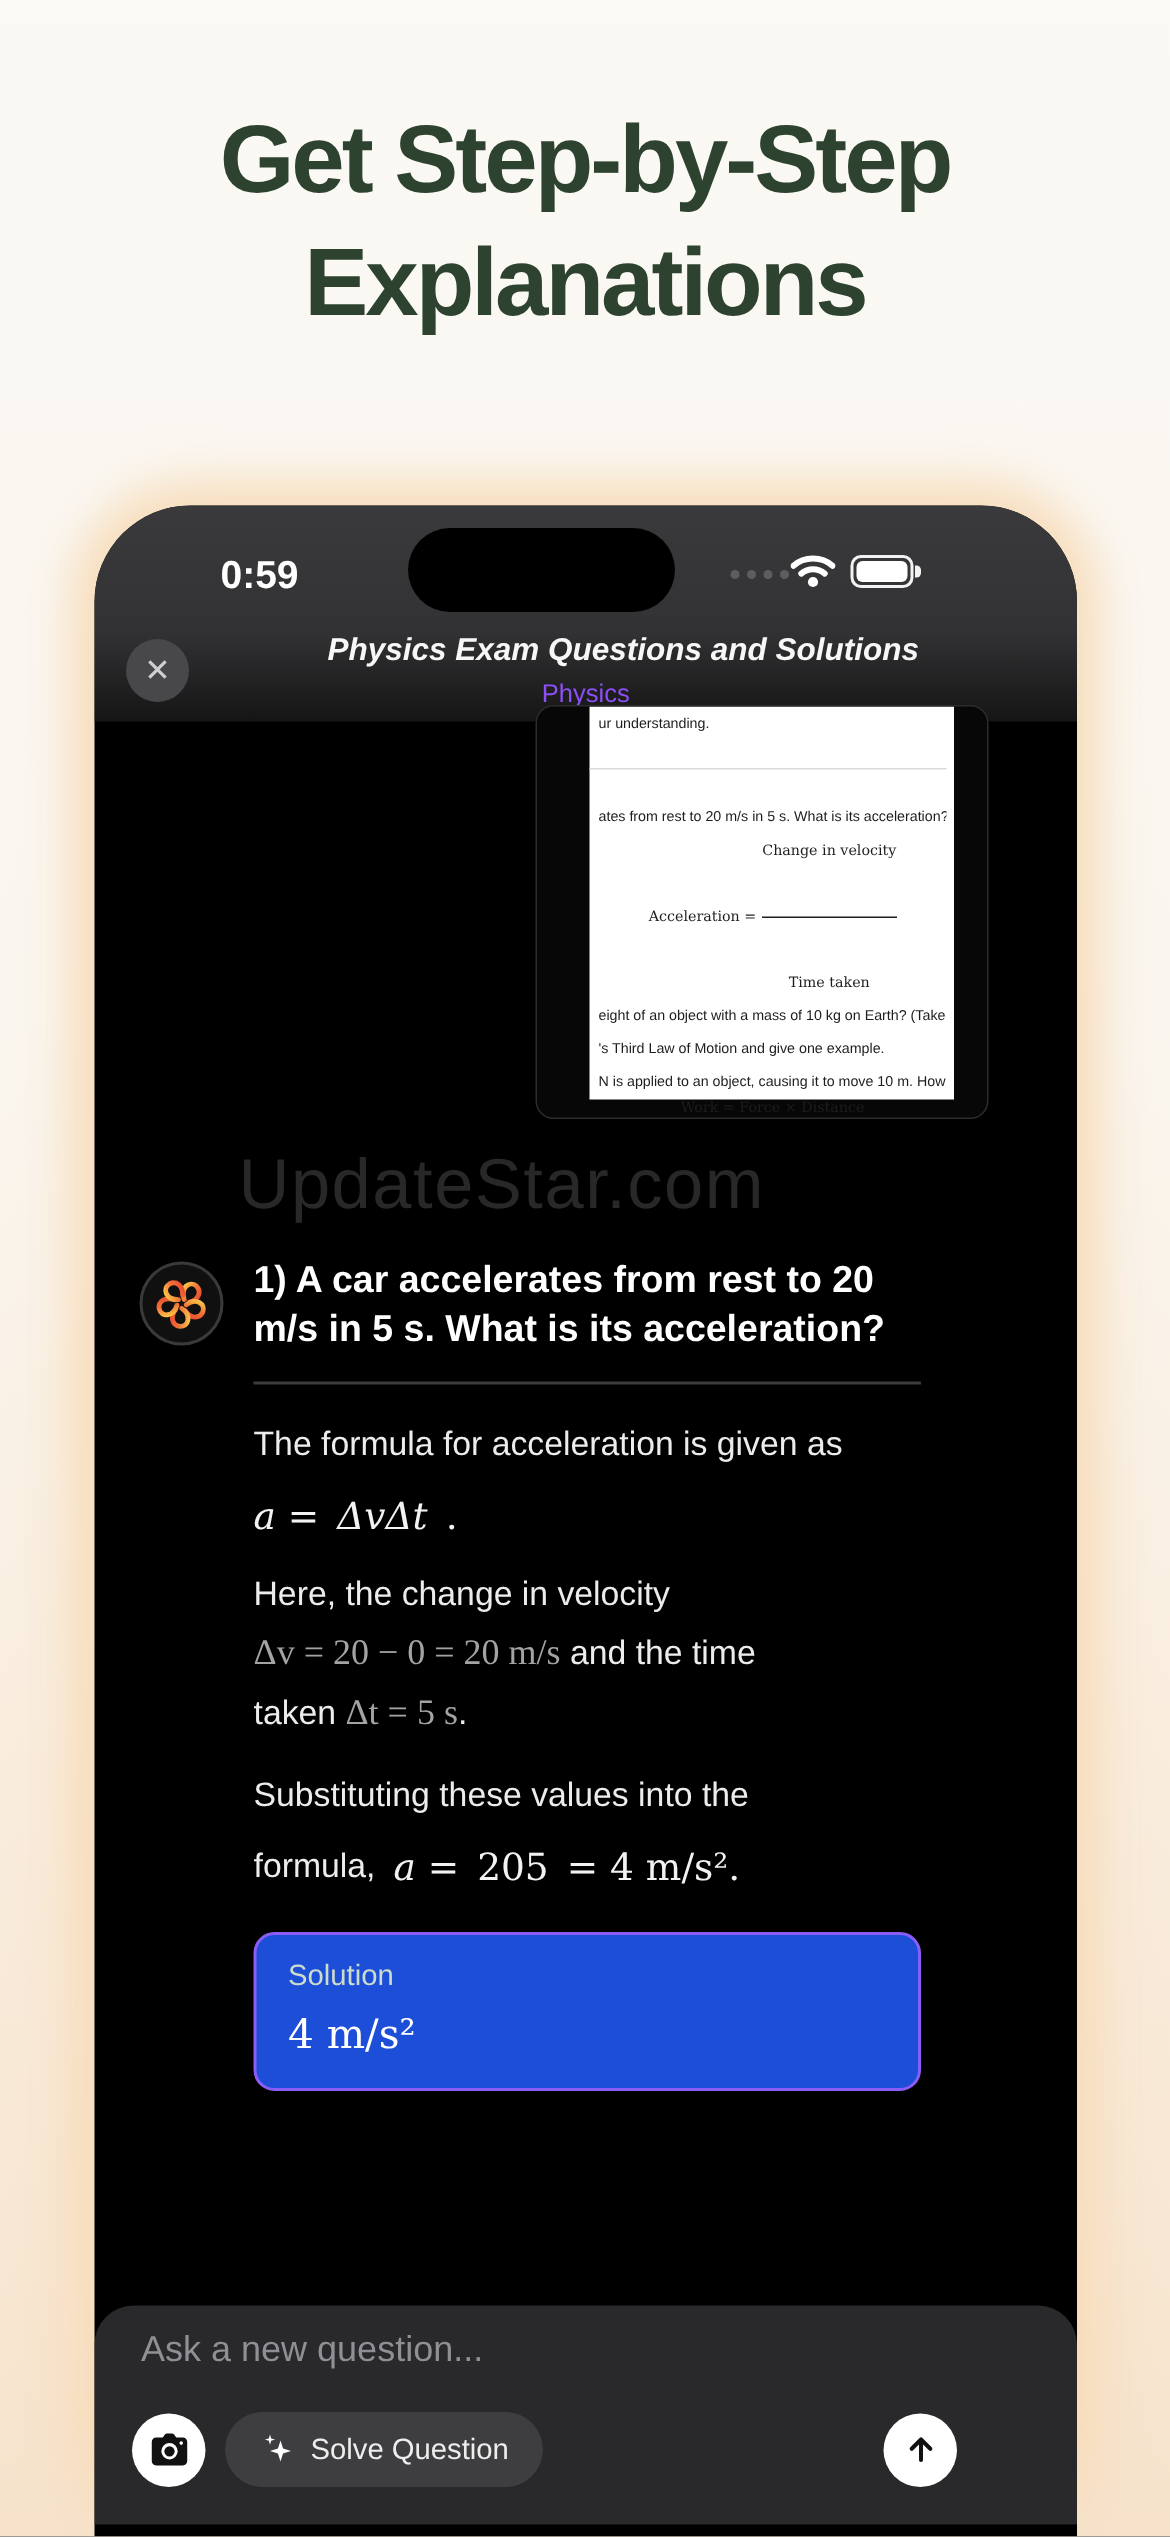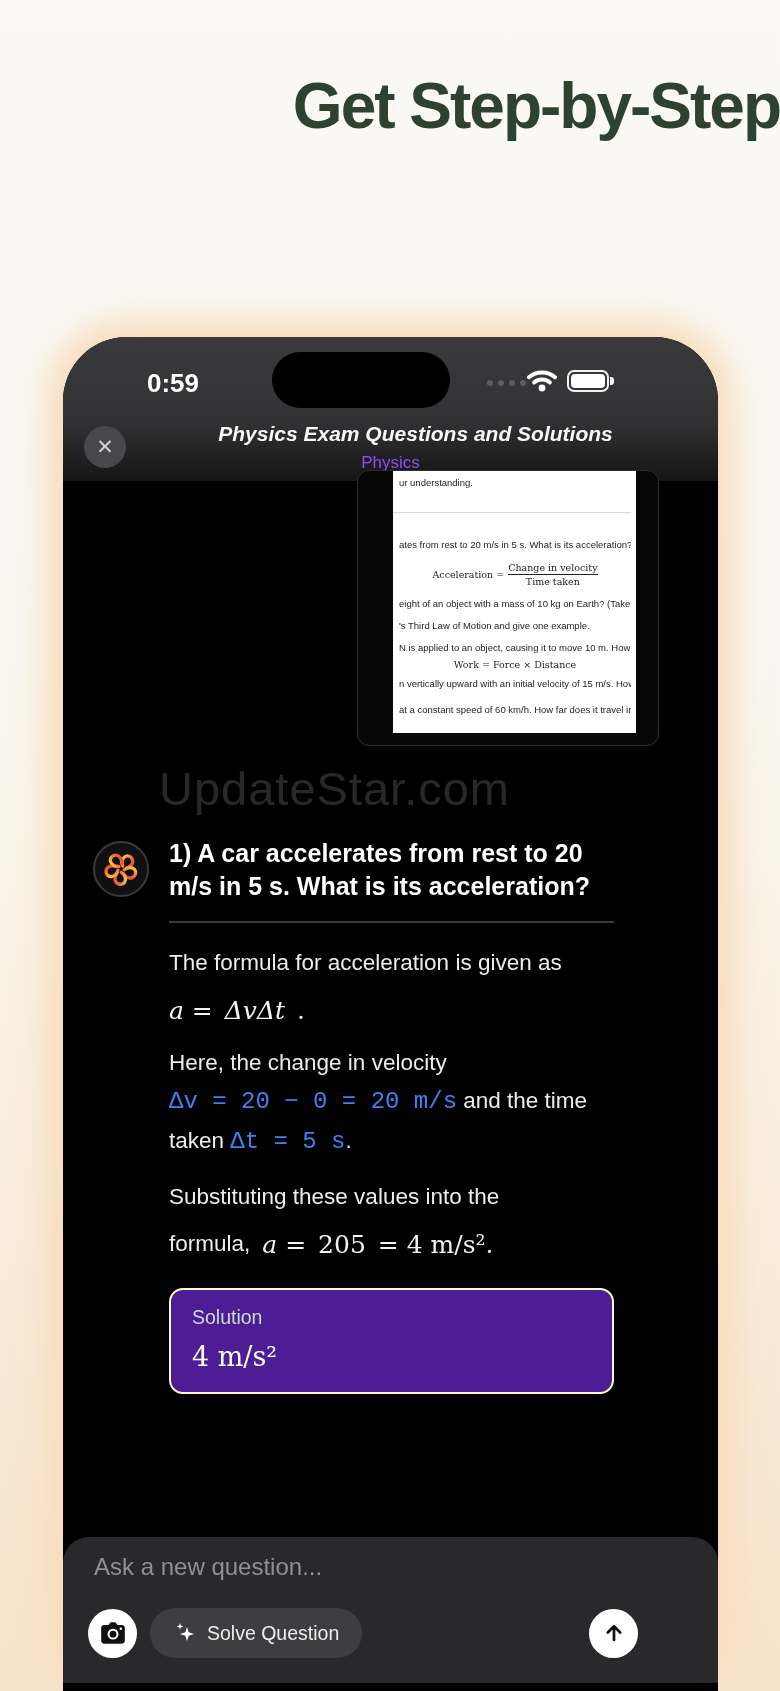--- a/index.html
+++ b/index.html
@@ -5,21 +5,21 @@
   * { margin:0; padding:0; box-sizing:border-box; }
   html,body { width:780px; height:1691px; }
   body { font-family:"Liberation Sans", sans-serif; overflow:hidden; }
   .canvas {
     position:relative; width:780px; height:1691px; overflow:hidden;
     background:linear-gradient(180deg,#fbf9f5 0%,#faf6ef 40%,#f9ecdc 72%,#f7e3cc 100%);
   }
   
   .headline {
     position:absolute; top:66px; left:0; width:100%;
-    text-align:right; color:#2d432f; font-weight:700;
+    text-align:center; color:#2d432f; font-weight:700;
     font-size:64px; line-height:1.28; letter-spacing:-2px;
   }
   
   .halo {
     position:absolute; left:47px; top:321px; width:686px; height:1380px;
     background:#f7dcba; border-radius:80px; filter:blur(16px);
   }
   .phone {
     position:absolute; left:63px; top:337px; width:655px; height:1354px;
     background:#000; border-radius:64px 64px 0 0; overflow:hidden;
@@ -50,47 +50,47 @@
     background:#070707; border:1px solid #2c2c2e; border-radius:12px; overflow:hidden; cursor:pointer;
   }
   .paper {
     position:absolute; left:35px; top:0; width:243px; height:262px;
     background:#fff; color:#1d1d1d; padding:6px 5px 0 6px; font-size:9.5px; line-height:1.2;
   }
   .paper .rule { height:1px; background:#d9d9d9; margin:24px 0 26px -6px; }
   .pline { margin-bottom:11px; white-space:nowrap; overflow:hidden; }
   .pcenter { text-align:center; font-family:"DejaVu Serif", serif; margin-bottom:8px; }
   .pfrac { display:flex; justify-content:center; align-items:center; gap:4px; font-family:"DejaVu Serif", serif; margin:2px 0 10px; }
-  .pfrac .stack { display:flex; flex-direction:column; text-align:center; }
+  .pfrac .stack { display:flex; flex-direction:column; text-align:center;gap:37px; }
   .pfrac .bar { height:1px; background:#1d1d1d; margin:1px 0; }
   
   .watermark {
     position:absolute; left:96px; top:424px; width:500px;
     color:#282828; font-size:47px; letter-spacing:1px; font-weight:400; z-index:1;
   }
   
   .msg { position:absolute; top:500px; left:0; width:655px; display:flex; padding:0 104px 0 30px; gap:20px; z-index:2; }
   .avatar {
     flex:0 0 56px; width:56px; height:56px; border-radius:50%; background:#101010;
     border:2px solid #3a3a3a; display:flex; align-items:center; justify-content:center; margin-top:4px;
   }
   .mcontent { flex:1; min-width:0; }
   .question { color:#fff; font-size:25px; font-weight:700; line-height:1.32; }
   .mdivider { height:2px; background:#3b3b3e; margin:18px 0 22px; }
   .mtext { color:#ececec; font-size:22.5px; line-height:1.6; }
-  .math { font-family:Liberation Mono, monospace; color:#3b82f6; }
+  .math { font-family:Liberation Serif, serif; color:#a3a3a3; }
   .mvar { font-style:italic; }
   .mathrow { display:flex; align-items:center; gap:12px; font-family:"DejaVu Serif", serif; font-size:25px; color:#f2f2f2; margin:14px 0 18px; }
   .mathrow .sans { font-family:"Liberation Sans", sans-serif; font-size:22.5px; color:#ececec; }
   .frac { display:flex; flex-direction:row; text-align:center; line-height:1.25; }
   .frac .bar { height:2px; background:#f2f2f2; margin:2px 0; }
   .p2line { color:#ececec; font-size:22.5px; line-height:1.68; }
   .p2line .math { font-size:24px; }
   .solution {
-    margin-top:28px; background:#4c1d95; border:2px solid #fef9c3; border-radius:14px;
+    margin-top:28px; background:#1d4ed8; border:2px solid #8b5cf6; border-radius:14px;
     padding:16px 21px 20px;
   }
   .sol-label { color:#ccdccc; font-size:19.5px; }
   .sol-value { color:#fff; font-family:"DejaVu Serif", serif; font-size:27px; margin-top:12px; }
   
   .composer {
     position:absolute; left:0; top:1200px; width:655px; height:146px;
     background:#29292b; border-radius:26px 26px 0 0; z-index:3;
   }
   .placeholder { position:absolute; left:31px; top:16px; color:#8f8f95; font-size:24px; }
@@ -105,20 +105,21 @@
   }
   .sendbtn { margin-left:auto; }
 </style>
 </head>
 <body>
 
 <div class="canvas">
 
   <div class="headline">
     <div>Get Step-by-Step</div>
+    <div>Explanations</div>
   </div>
 
   <div class="halo"></div>
 
   <div class="phone">
 
     <div class="phead">
       <div class="time">0:59</div>
       <div class="island"></div>
       <div class="sig">

